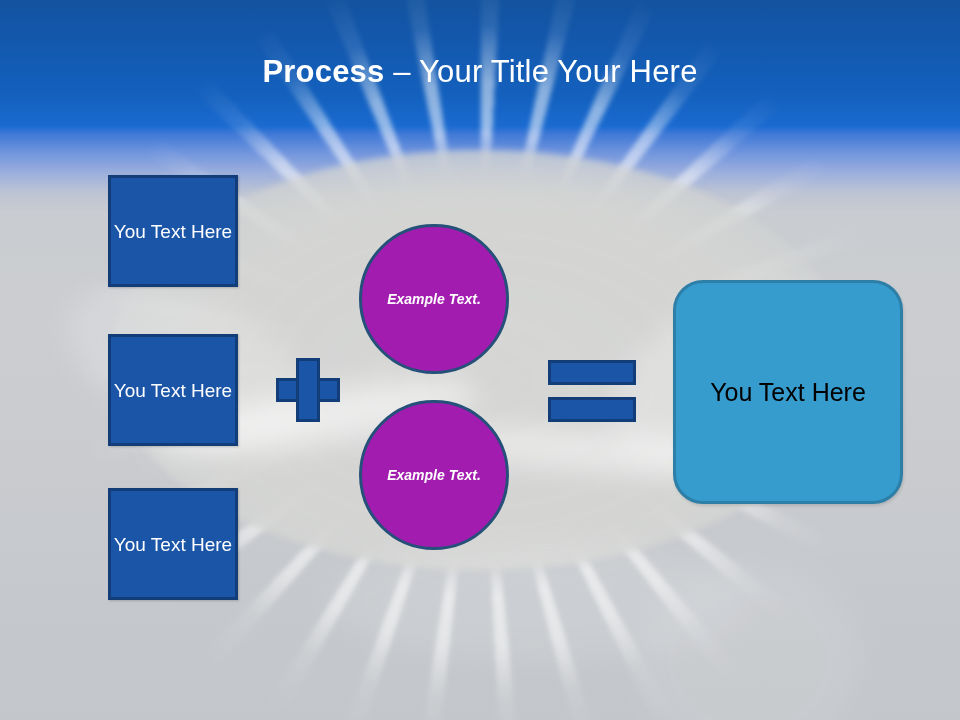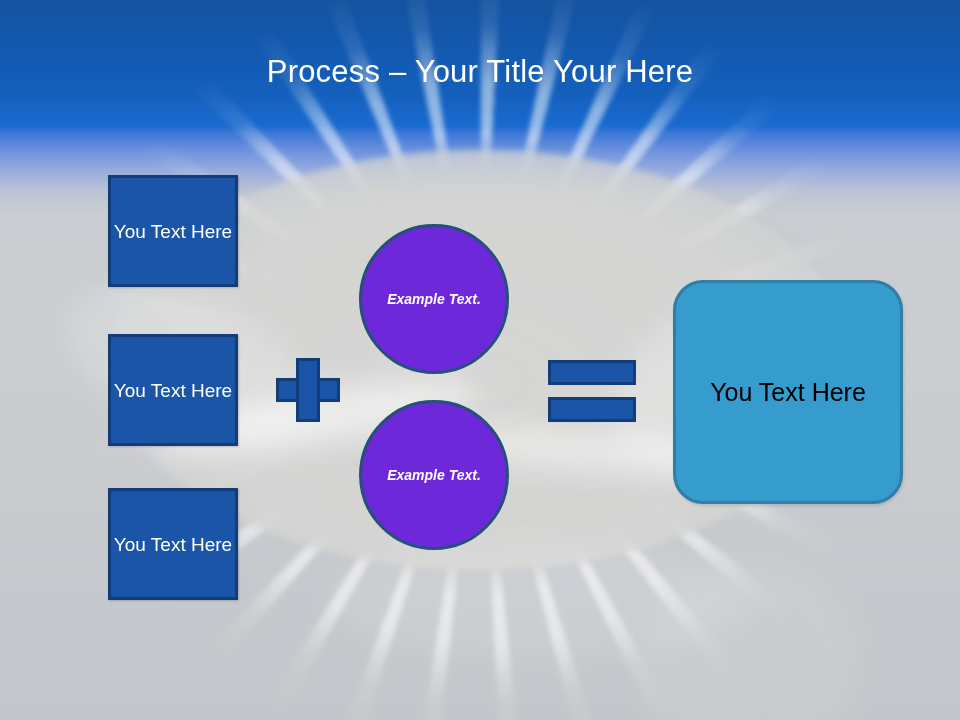--- a/index.html
+++ b/index.html
@@ -109,21 +109,21 @@
     left: 0;
     top: 52px;
     width: 960px;
     text-align: center;
     color: #ffffff;
     font-size: 31px;
     line-height: 40px;
     letter-spacing: 0.2px;
     white-space: nowrap;
   }
-  .title .t-strong { font-weight: normal; }
+  .title .t-strong { font-weight: bold; }
   .title .t-rest   { font-weight: normal; }
 
   
   .in-box {
     position: absolute;
     width: 130px;
     height: 112px;
     background: #1B55A8;
     border: 3px solid #123d78;
     box-sizing: border-box;
@@ -162,21 +162,21 @@
     width: 18px; height: 18px;
     background: #1B55A8;
   }
 
   
   .circle {
     position: absolute;
     width: 150px;
     height: 150px;
     border-radius: 50%;
-    background: #6d28d9;
+    background: #a21caf;
     border: 3px solid #255079;
     box-sizing: border-box;
     display: flex;
     align-items: center;
     justify-content: center;
     text-align: center;
     color: #ffffff;
     font-size: 14px;
     line-height: 20px;
     font-weight: bold;

